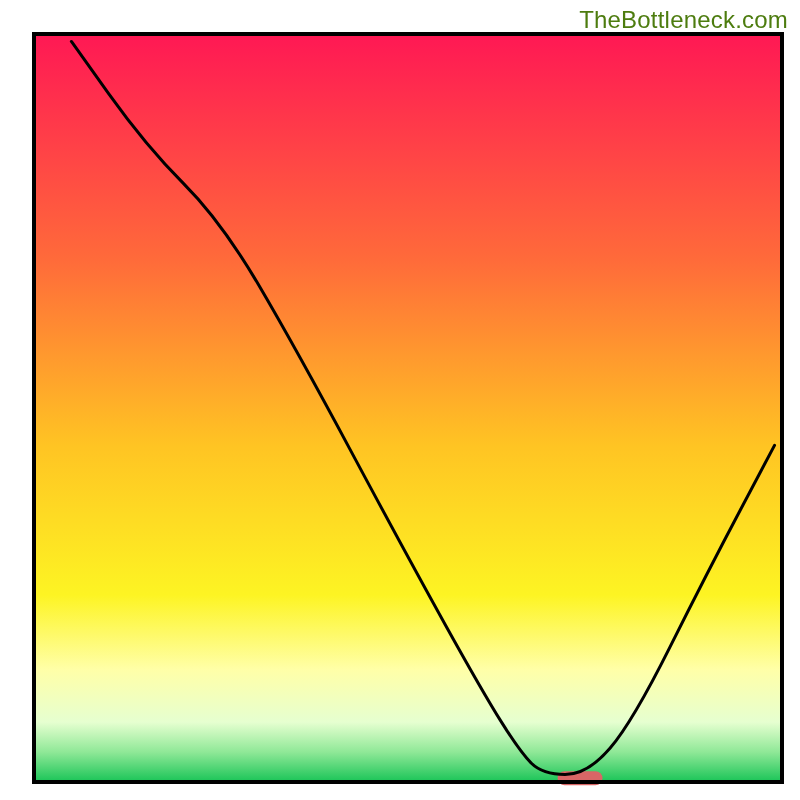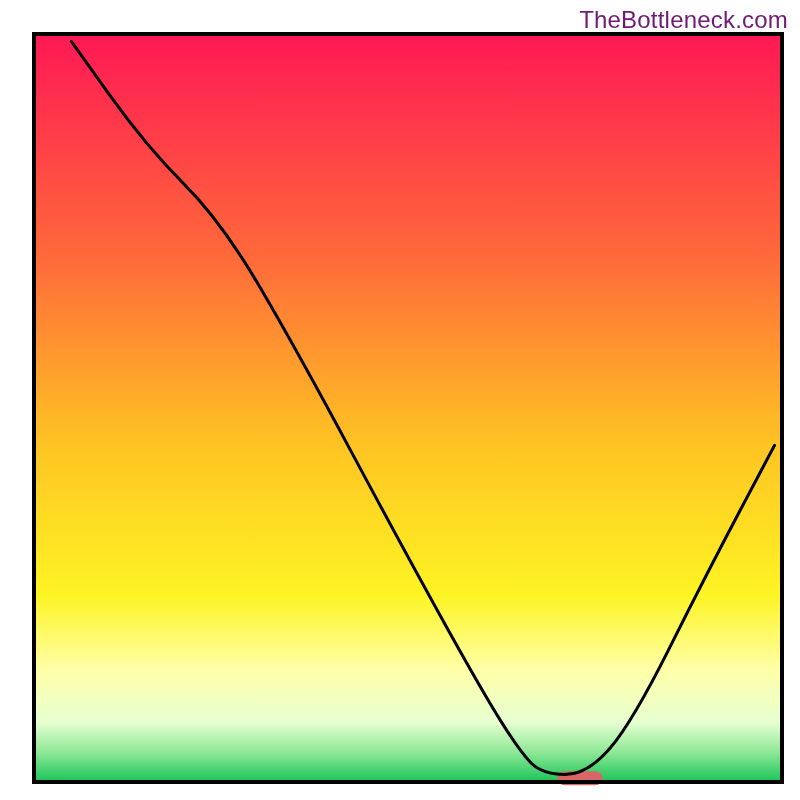--- a/index.html
+++ b/index.html
@@ -14,21 +14,21 @@
     width: 800px;
     height: 800px;
   }
   .watermark {
     position: absolute;
     top: 6px;
     right: 12px;
     font-family: Arial, sans-serif;
     font-size: 24px;
     font-weight: 500;
-    color: #701a75;
+    color: #4d7c0f;
     letter-spacing: 0.2px;
     z-index: 10;
   }
   svg {
     position: absolute;
     top: 0;
     left: 0;
   }
 </style>
 </head>

